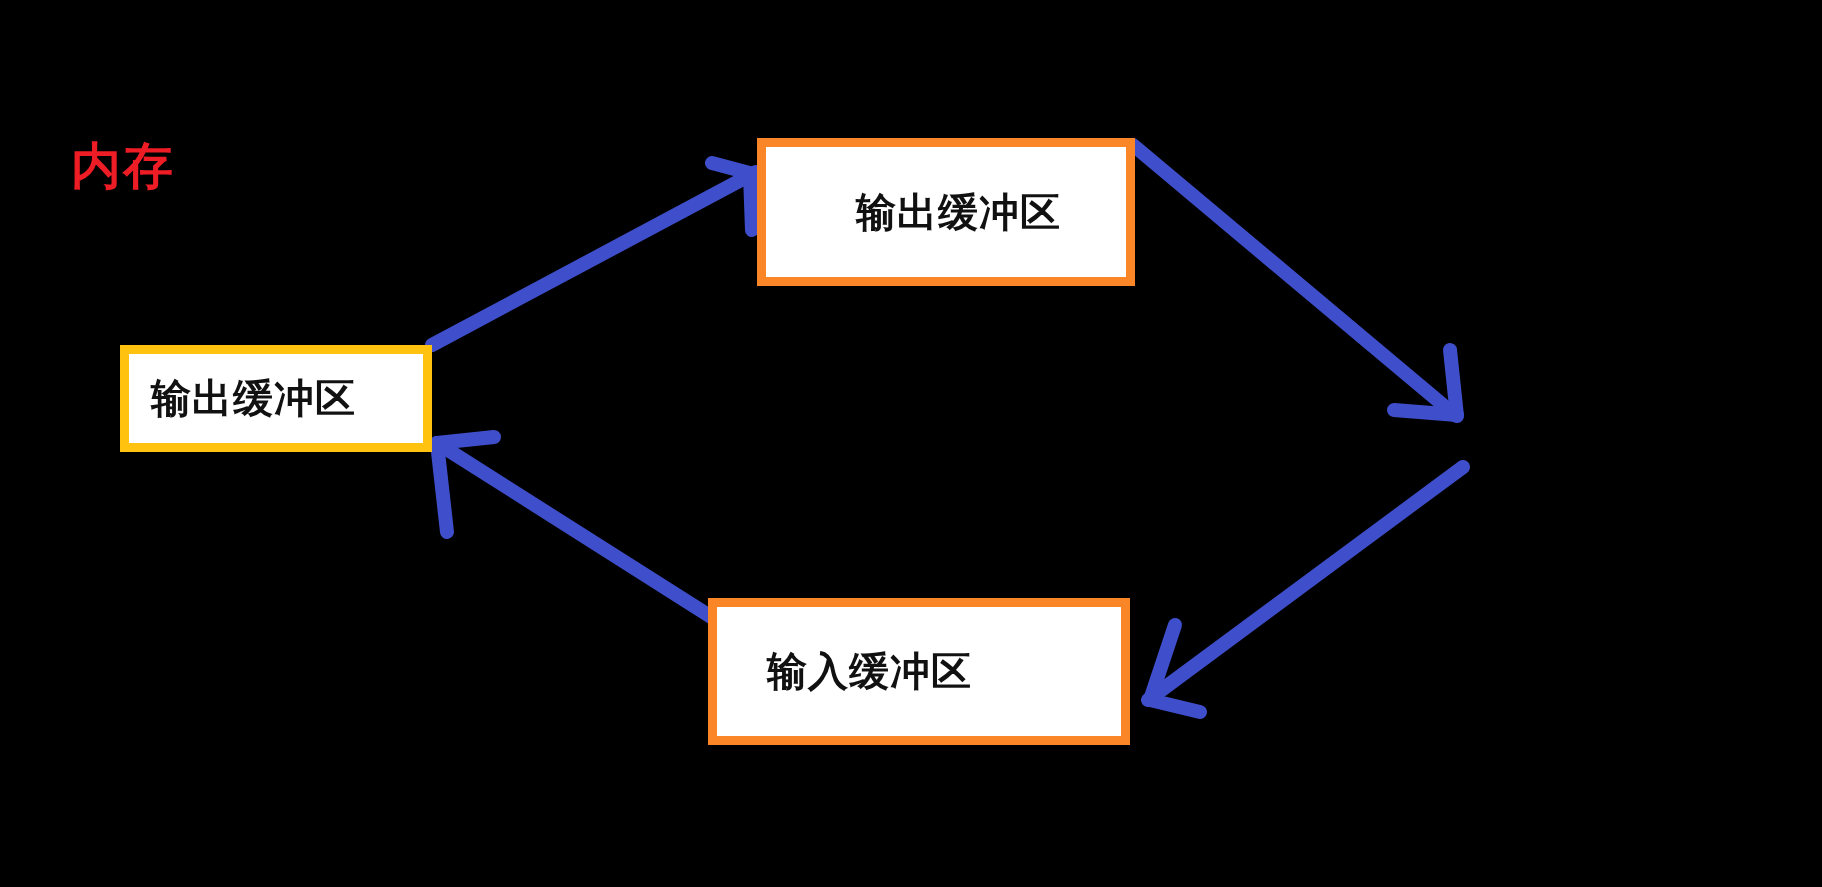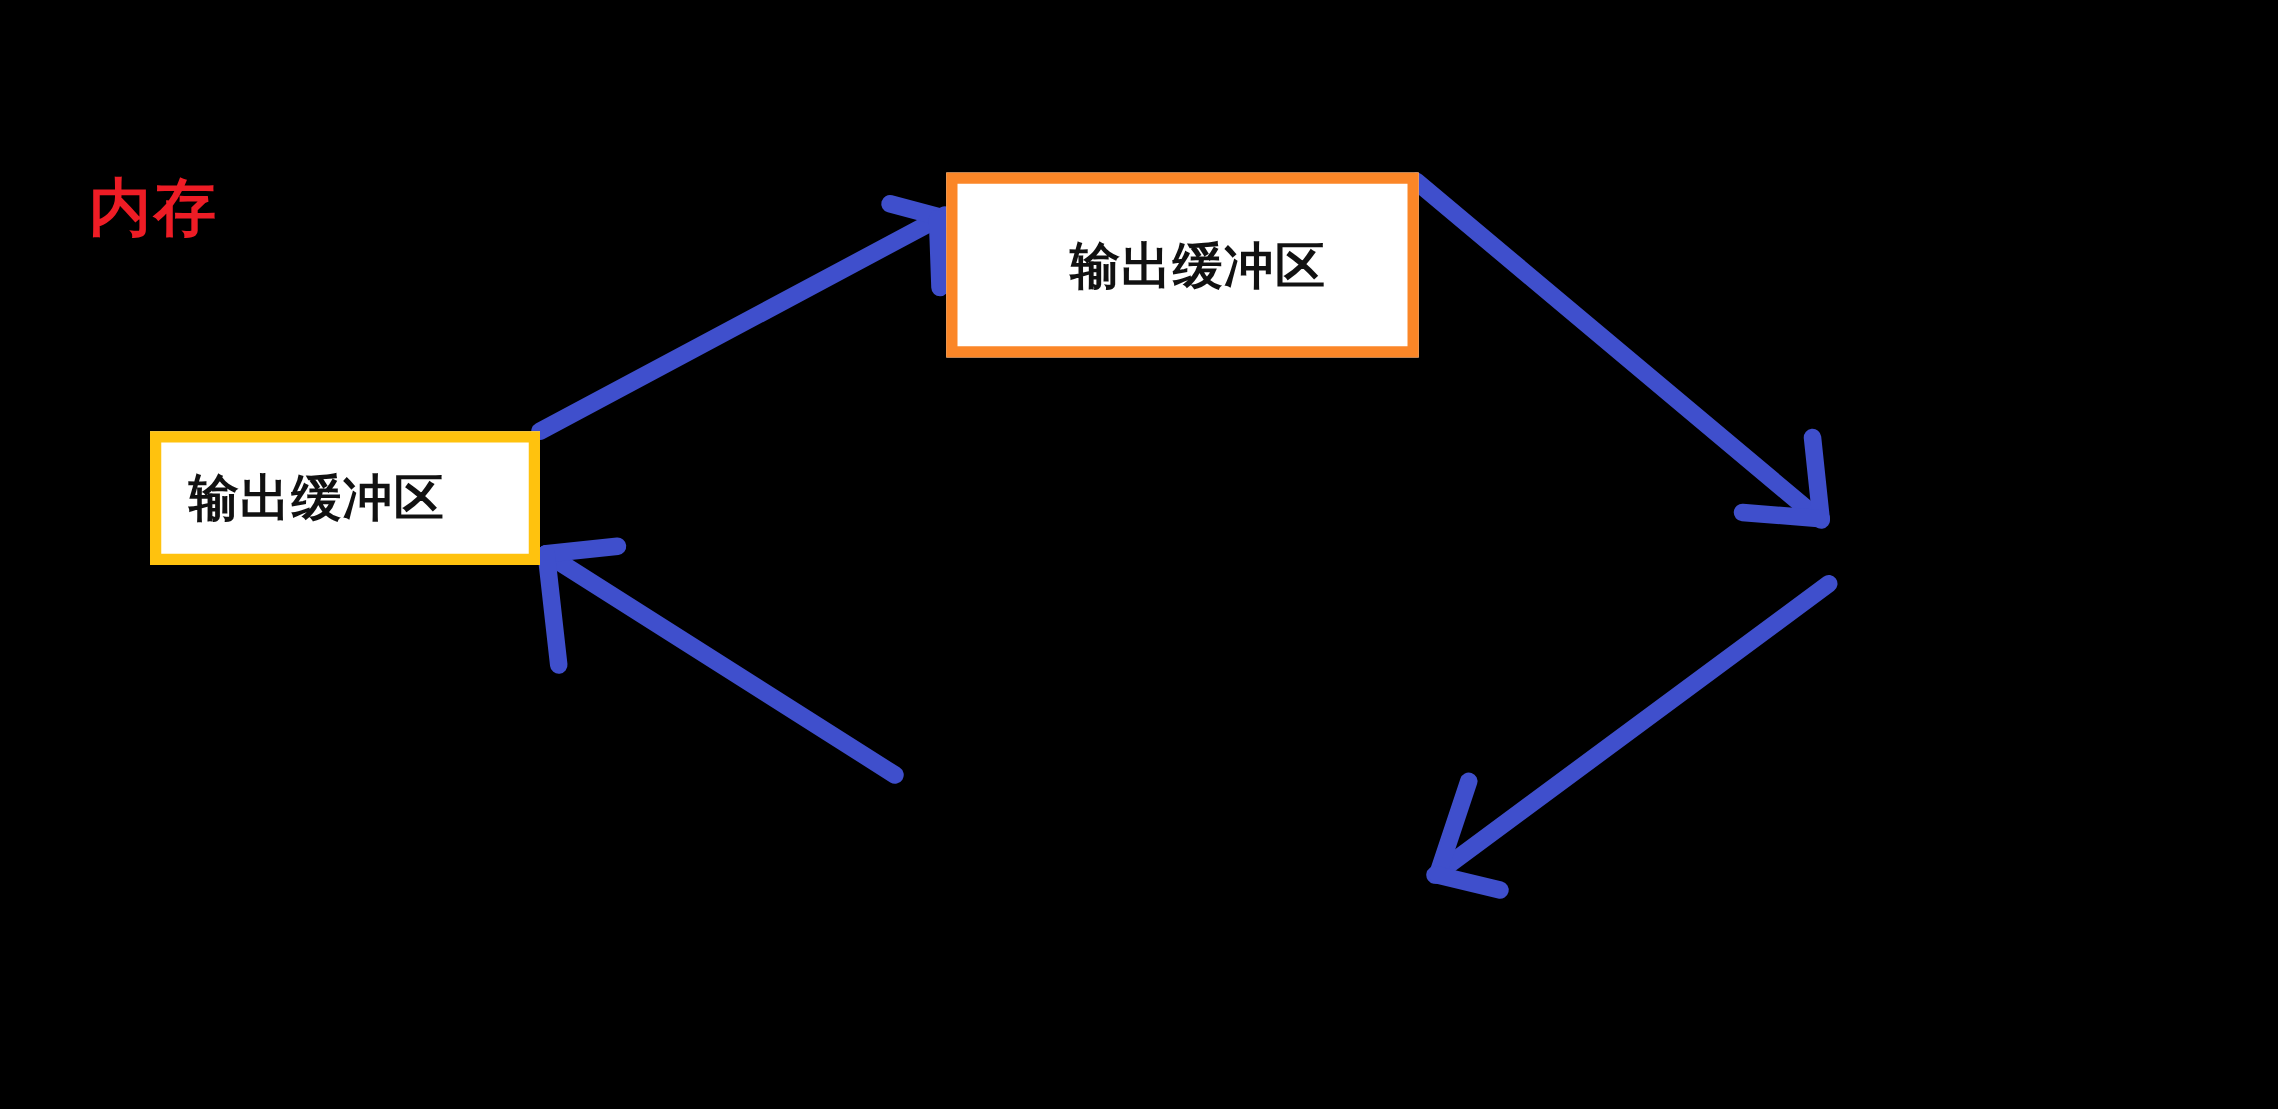--- a/index.html
+++ b/index.html
@@ -138,15 +138,18 @@
   <div id="label-memory">内存</div>
 
   <div class="node" id="node-program-data">
     <span class="node-label">输出缓冲区</span>
   </div>
 
   <div class="node" id="node-output-buffer">
     <span class="node-label">输出缓冲区</span>
   </div>
 
+  <div class="node" id="node-input-buffer">
+    <span class="node-label">输入缓冲区</span>
+  </div>
 
 
 </div>
 
 </body></html>

